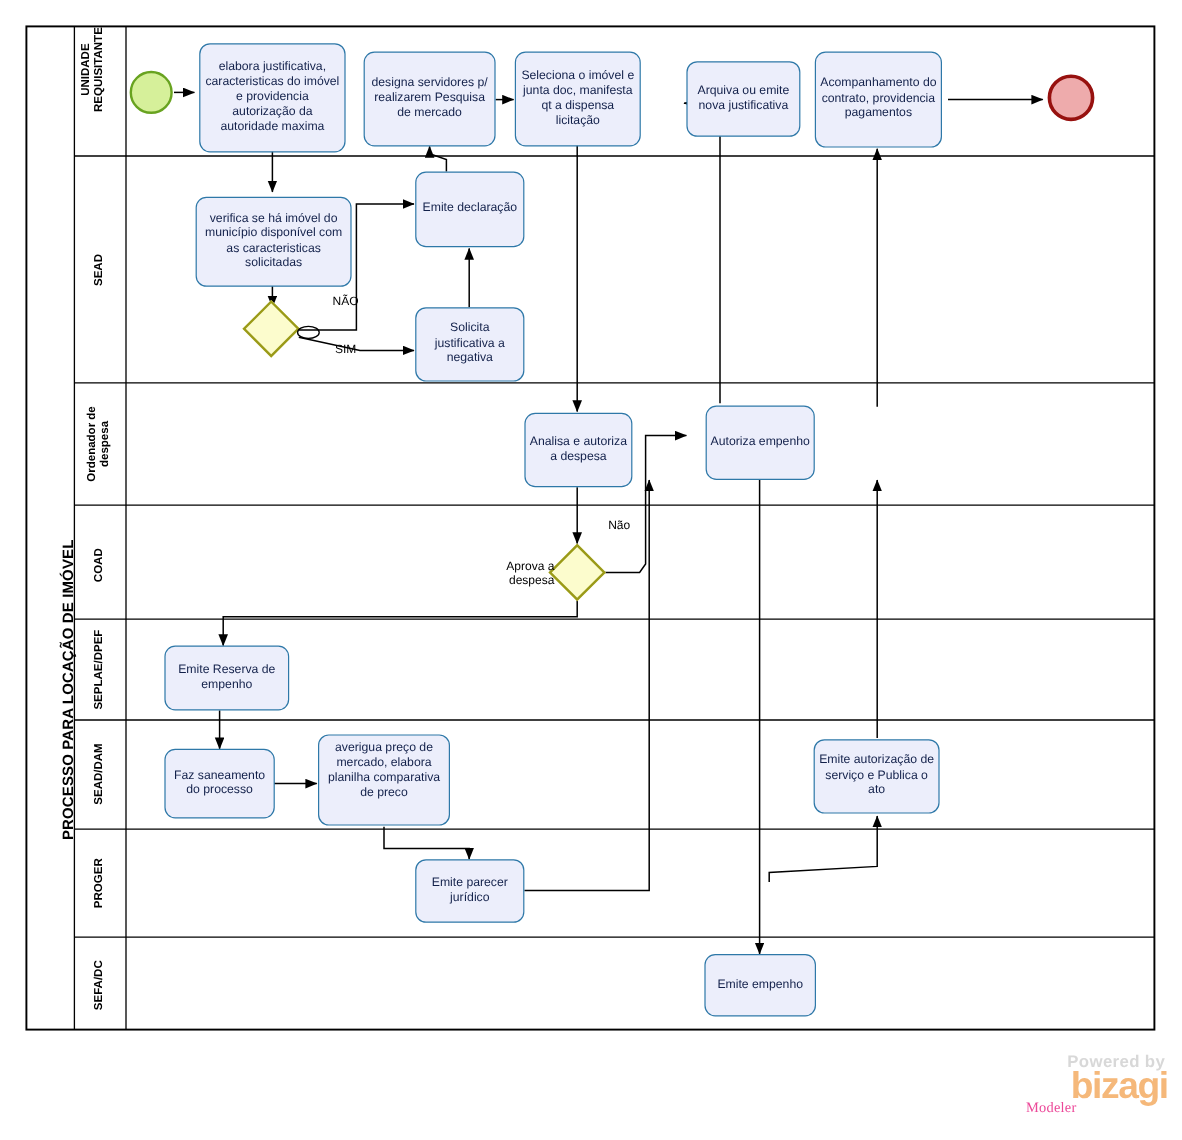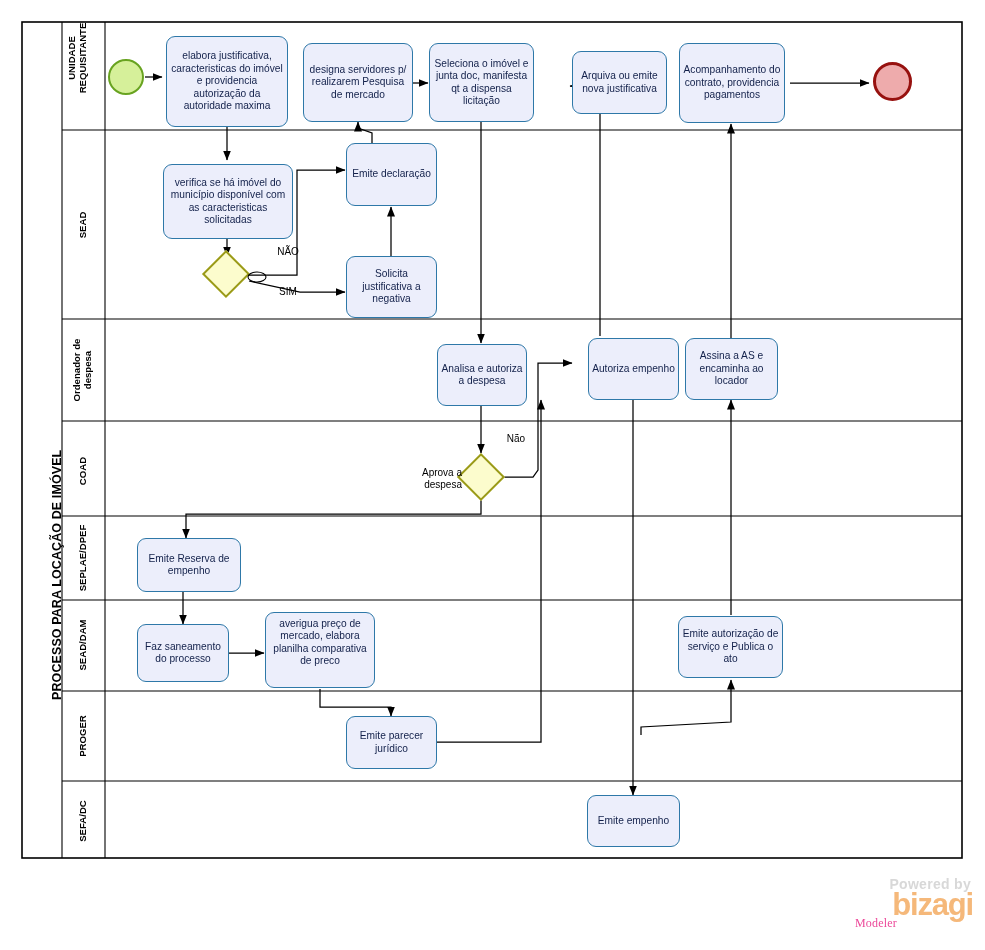--- a/index.html
+++ b/index.html
@@ -265,23 +265,20 @@
   <div class="task" style="left:346px; top:256px; width:91px; height:62px;">
     <span>Solicita justificativa a negativa</span>
   </div>
 
   <div class="task" style="left:437px; top:344px; width:90px; height:62px;">
     <span>Analisa e autoriza  a despesa</span>
   </div>
   <div class="task" style="left:588px; top:338px; width:91px; height:62px;">
     <span>Autoriza empenho</span>
   </div>
-  <div class="task" style="left:685px; top:338px; width:93px; height:62px;">
-    <span>Assina a AS e encaminha ao locador</span>
-  </div>
 
   <div class="task" style="left:137px; top:538px; width:104px; height:54px;">
     <span>Emite Reserva de empenho</span>
   </div>
 
   <div class="task" style="left:137px; top:624px; width:92px; height:58px;">
     <span>Faz saneamento do processo</span>
   </div>
   <div class="task overflow" style="left:265px; top:612px; width:110px; height:76px;">
     <span>averigua preço de mercado, elabora planilha comparativa de preco</span>

